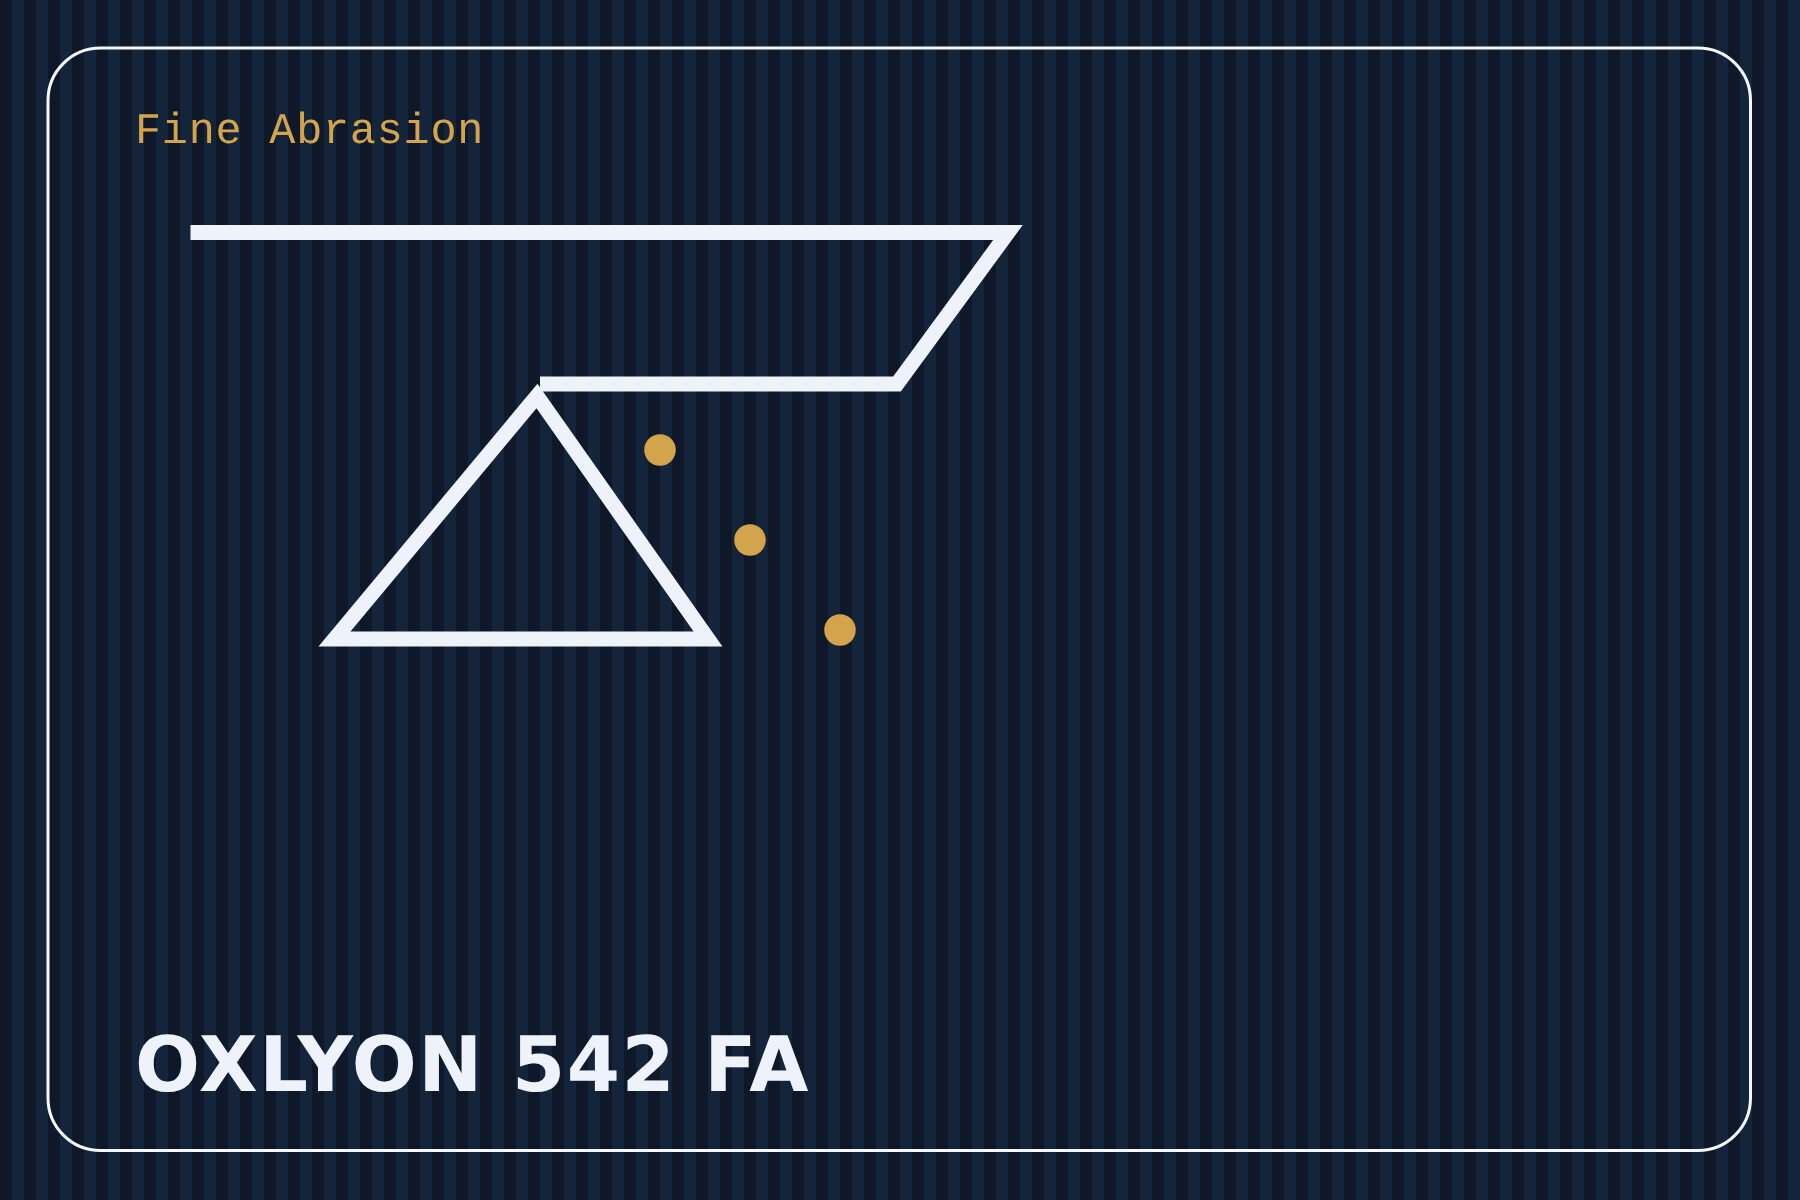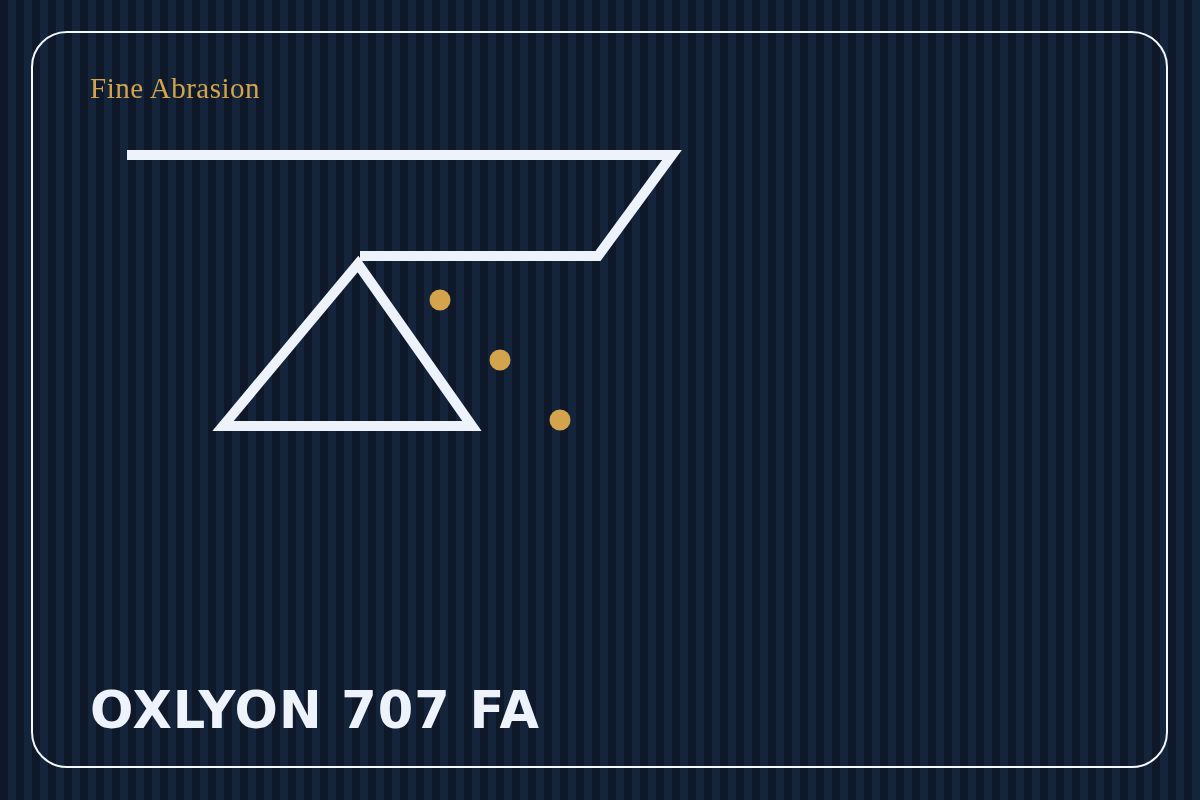--- a/index.html
+++ b/index.html
@@ -28,21 +28,21 @@
       width: 1137px;
       height: 737px;
       border: 2px solid #f4f7fc;
       border-radius: 36px;
       box-sizing: border-box;
     }
     .subtitle {
       position: absolute;
       left: 90px;
       top: 68px;
-      font-family: Liberation Serif, serif;
+      font-family: Liberation Mono, monospace;
       font-size: 29px;
       line-height: 40px;
       color: #d4a44c;
       letter-spacing: 0.5px;
       white-space: nowrap;
     }
     .title {
       position: absolute;
       left: 90px;
       top: 680px;
@@ -69,13 +69,13 @@
 
 <div class="subtitle">Fine Abrasion</div>
 
 <svg class="logo" viewBox="0 0 1200 800" xmlns="http://www.w3.org/2000/svg">
   <path d="M127 155 L672 155 L598 256 L360 256 M358 264 L472 426 L223 426 Z" fill="none" stroke="#eef3fb" stroke-width="10" stroke-linejoin="miter" stroke-linecap="butt"></path>
   <circle cx="440" cy="300" r="10.5" fill="#d4a44c"></circle>
   <circle cx="500" cy="360" r="10.5" fill="#d4a44c"></circle>
   <circle cx="560" cy="420" r="10.5" fill="#d4a44c"></circle>
 </svg>
 
-<div class="title">OXLYON 707 FA</div>
+<div class="title">OXLYON 542 FA</div>
 
 </body></html>

